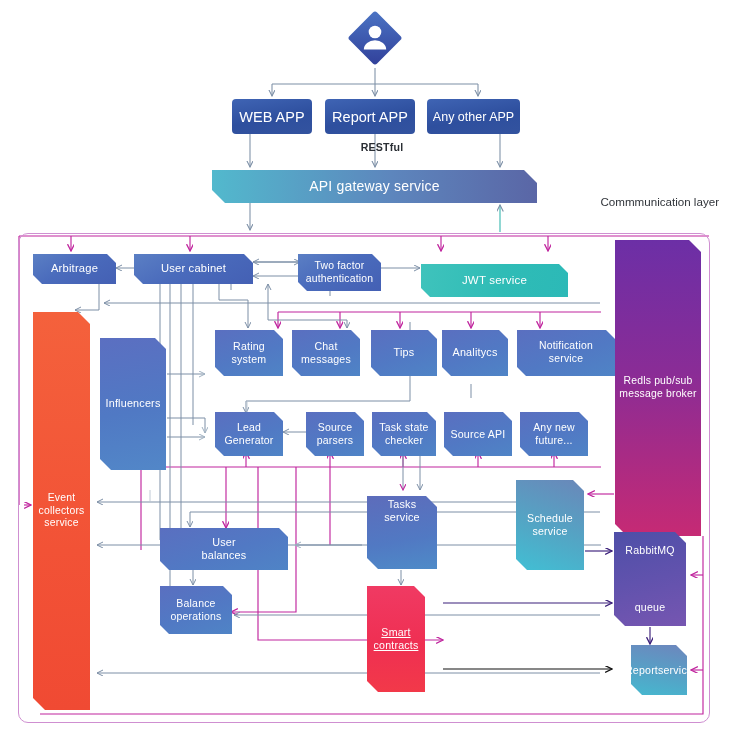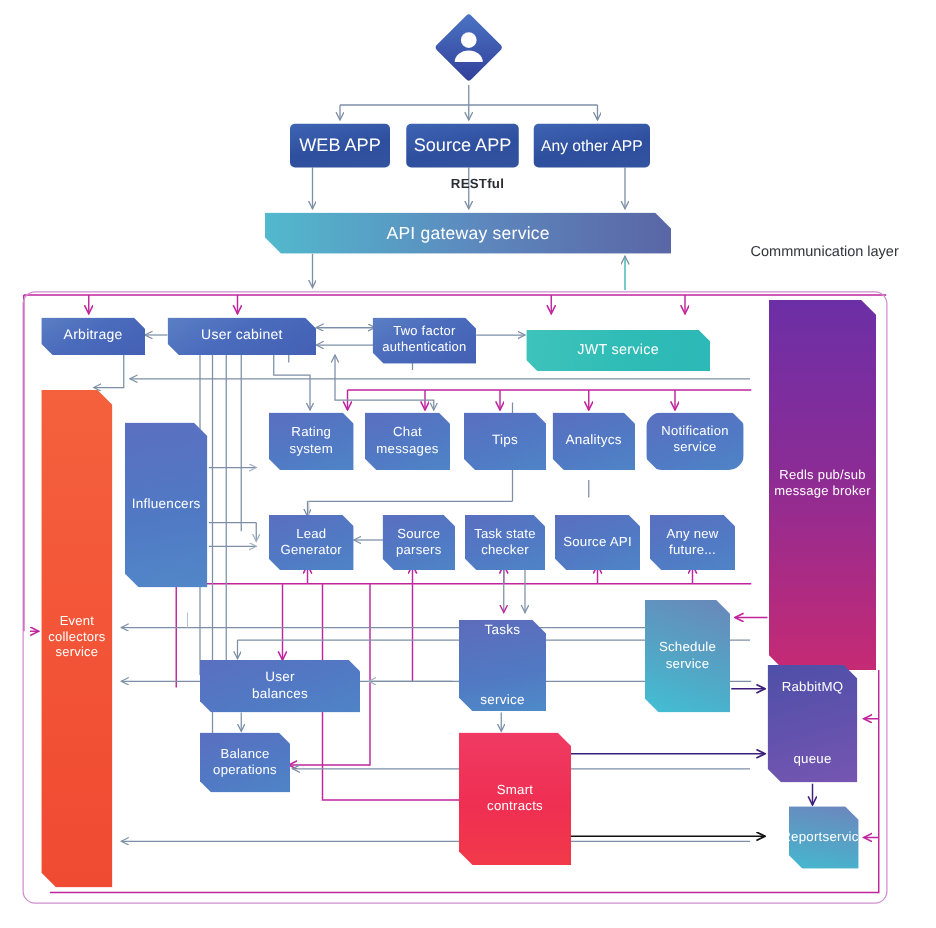--- a/index.html
+++ b/index.html
@@ -232,21 +232,21 @@
     </defs>
     <rect x="9.5" y="9.5" width="39" height="39" rx="3" transform="rotate(45 29 29)" fill="url(#dg)"></rect>
     <circle cx="29" cy="23" r="6.3" fill="#ffffff"></circle>
     <path d="M17.8 40.5 a11.2 9.2 0 0 1 22.4 0 z" fill="#ffffff"></path>
   </svg>
 
   <div class="apprect" style="left:232px;top:99px;width:80px;height:35px;">
     <span>WEB APP</span>
   </div>
   <div class="apprect" style="left:325px;top:99px;width:90px;height:35px;">
-    <span>Source APP</span>
+    <span>Report APP</span>
   </div>
   <div class="apprect" style="left:427px;top:99px;width:93px;height:35px;font-size:12.5px;">
     <span>Any other APP</span>
   </div>
 
   <div id="restful-label">RESTful</div>
 
   <div class="node g-gateway" style="left:212px;top:170px;width:325px;height:33px;font-size:14px;
               clip-path:polygon(0 0, calc(100% - 13px) 0, 100% 13px, 100% 100%, 13px 100%, 0 calc(100% - 13px));">
     <span>API gateway service</span>
@@ -303,21 +303,21 @@
   </div>
 
   <div class="node g-blue2" style="left:371px;top:330px;width:66px;height:46px;font-size:10.8px;">
     <span>Tips</span>
   </div>
 
   <div class="node g-blue2" style="left:442px;top:330px;width:66px;height:46px;font-size:10.8px;">
     <span>Analitycs</span>
   </div>
 
-  <div class="node g-blue2" style="left:517px;top:330px;width:78px;height:46px;font-size:10.4px;flex-direction:column;justify-content:center;border-radius:12px;">
+  <div class="node g-blue2" style="left:517px;top:330px;width:98px;height:46px;font-size:10.4px;flex-direction:column;justify-content:center;">
     <span>Notification</span>
     <span>service</span>
   </div>
 
   <div class="node g-blue2" style="left:215px;top:412px;width:68px;height:44px;font-size:10.5px;flex-direction:column;justify-content:center;">
     <span>Lead</span>
     <span>Generator</span>
   </div>
 
   <div class="node g-blue2" style="left:306px;top:412px;width:58px;height:44px;font-size:10.5px;flex-direction:column;justify-content:center;">
@@ -342,28 +342,28 @@
   <div class="node g-blue2" style="left:160px;top:528px;width:128px;height:42px;font-size:10.8px;flex-direction:column;justify-content:center;">
     <span>User</span>
     <span>balances</span>
   </div>
 
   <div class="node g-blue2" style="left:160px;top:586px;width:72px;height:48px;font-size:10.5px;flex-direction:column;justify-content:center;">
     <span>Balance</span>
     <span>operations</span>
   </div>
 
-  <div class="node g-tasks" style="left:367px;top:496px;width:70px;height:73px;font-size:10.8px;flex-direction:column;justify-content:space-between;
+  <div class="node g-tasks" style="left:367px;top:496px;width:70px;height:73px;font-size:10.8px;flex-direction:column;justify-content:flex-start;
               clip-path:polygon(0 0, calc(100% - 11px) 0, 100% 11px, 100% 100%, 11px 100%, 0 calc(100% - 11px));">
     <span>Tasks</span>
     <span>service</span>
   </div>
 
-  <div class="node g-pink" style="left:367px;top:586px;width:90px;height:106px;font-size:10.6px;flex-direction:column;justify-content:center;
-              clip-path:polygon(0 0, calc(100% - 11px) 0, 100% 11px, 100% 100%, 11px 100%, 0 calc(100% - 11px));">
+  <div class="node g-pink" style="left:367px;top:586px;width:58px;height:106px;font-size:10.6px;flex-direction:column;justify-content:center;
+              clip-path:polygon(0 0, calc(100% - 11px) 0, 100% 11px, 100% 100%, 11px 100%, 0 calc(100% - 11px));text-decoration:underline;">
     <span>Smart</span>
     <span>contracts</span>
   </div>
 
   <div class="node g-sched" style="left:516px;top:480px;width:68px;height:90px;font-size:10.6px;flex-direction:column;justify-content:center;
               clip-path:polygon(0 0, calc(100% - 11px) 0, 100% 11px, 100% 100%, 11px 100%, 0 calc(100% - 11px));">
     <span>Schedule</span>
     <span>service</span>
   </div>
 

